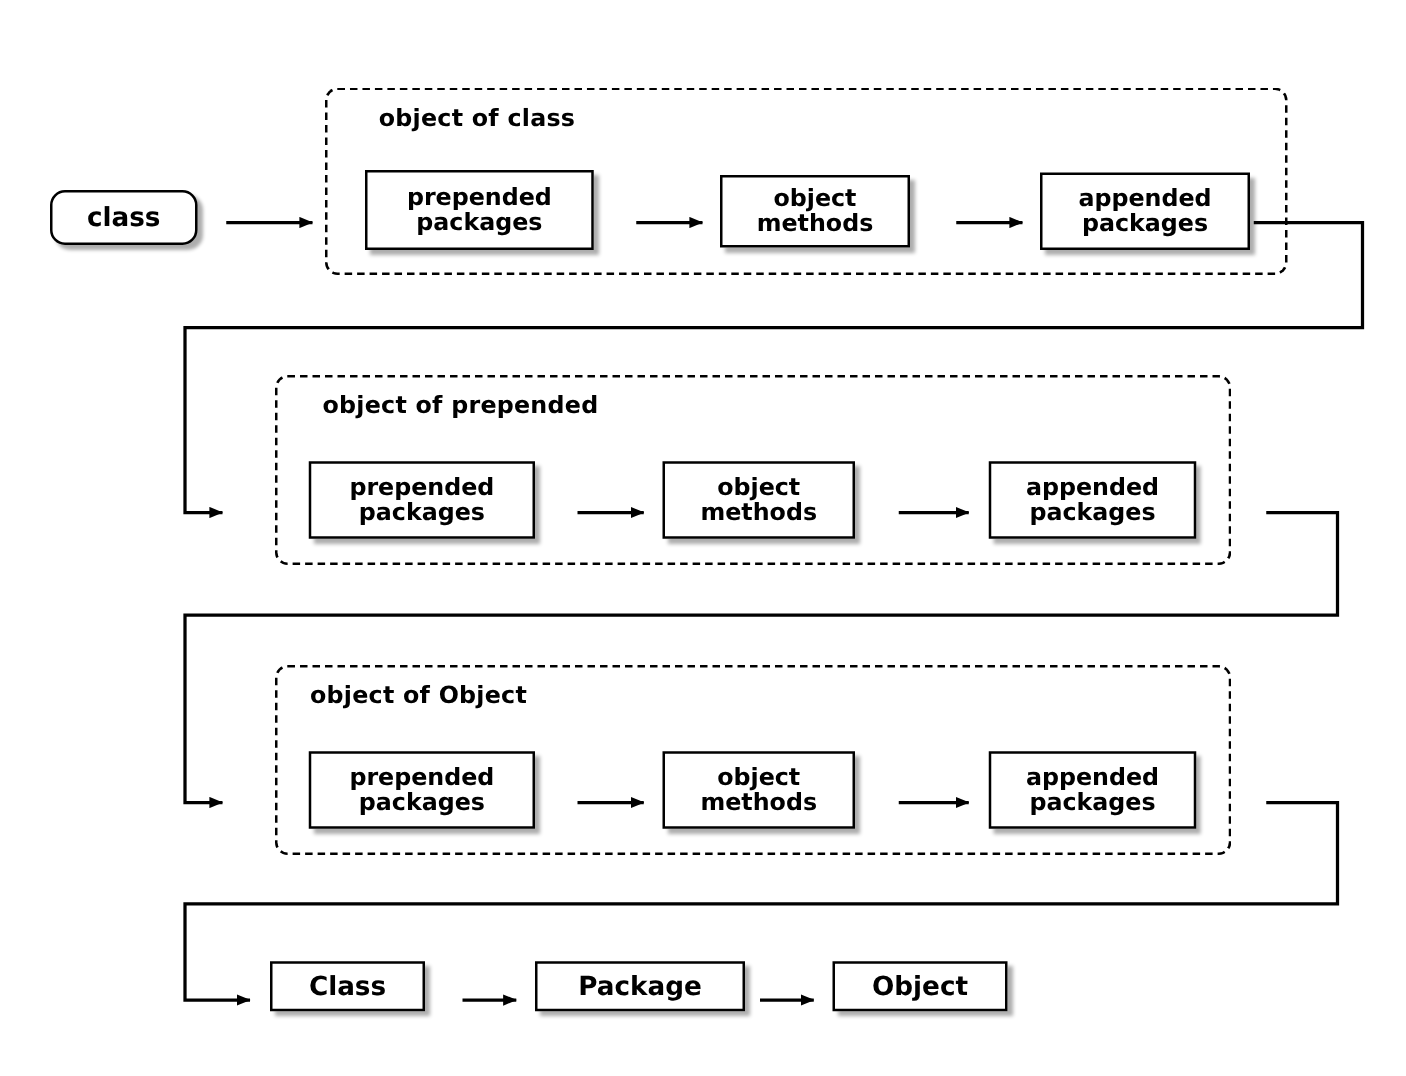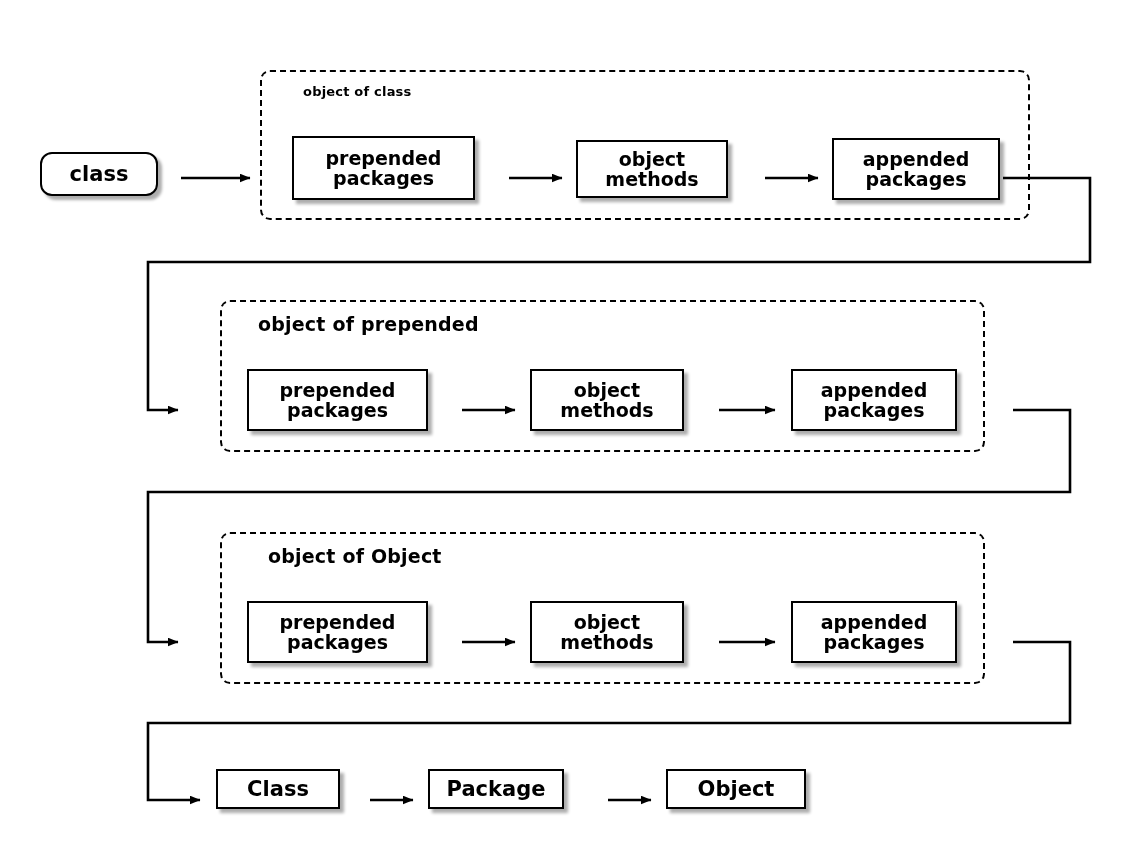--- a/index.html
+++ b/index.html
@@ -96,21 +96,21 @@
 
     <line x1="370" y1="800" x2="413" y2="800" stroke="#000000" stroke-width="2.6" marker-end="url(#arrow)"></line>
     <line x1="608" y1="800" x2="651" y2="800" stroke="#000000" stroke-width="2.6" marker-end="url(#arrow)"></line>
   </svg>
 
   <div class="node rounded single" style="left:40px; top:152px; width:118px; height:44px; font-size:21px;">
     <span class="lbl">class</span>
   </div>
 
   <div class="group-box" style="left:260px; top:70px; width:770px; height:150px;"></div>
-  <div class="group-title" style="left:303px; top:84px; font-size:13px;">object of class</div>
+  <div class="group-title" style="left:303px; top:84px; font-size:19px;">object of class</div>
 
   <div class="node" style="left:292px; top:136px; width:183px; height:64px; font-size:19px;">
     <span class="lbl">prepended
 packages</span>
   </div>
   <div class="node" style="left:576px; top:140px; width:152px; height:58px; font-size:19px;">
     <span class="lbl">object
 methods</span>
   </div>
   <div class="node" style="left:832px; top:138px; width:168px; height:62px; font-size:19px;">
@@ -128,38 +128,38 @@
   <div class="node" style="left:530px; top:369px; width:154px; height:62px; font-size:19px;">
     <span class="lbl">object
 methods</span>
   </div>
   <div class="node" style="left:791px; top:369px; width:166px; height:62px; font-size:19px;">
     <span class="lbl">appended
 packages</span>
   </div>
 
   <div class="group-box" style="left:220px; top:532px; width:765px; height:152px;"></div>
-  <div class="group-title" style="left:268px; top:545px; font-size:19px;">object of Object</div>
+  <div class="group-title" style="left:248px; top:545px; font-size:19px;">object of Object</div>
 
   <div class="node" style="left:247px; top:601px; width:181px; height:62px; font-size:19px;">
     <span class="lbl">prepended
 packages</span>
   </div>
   <div class="node" style="left:530px; top:601px; width:154px; height:62px; font-size:19px;">
     <span class="lbl">object
 methods</span>
   </div>
   <div class="node" style="left:791px; top:601px; width:166px; height:62px; font-size:19px;">
     <span class="lbl">appended
 packages</span>
   </div>
 
   <div class="node single" style="left:216px; top:769px; width:124px; height:40px; font-size:21px;">
     <span class="lbl">Class</span>
   </div>
-  <div class="node single" style="left:428px; top:769px; width:136px; height:40px; font-size:21px;">
+  <div class="node single" style="left:428px; top:769px; width:168px; height:40px; font-size:21px;">
     <span class="lbl">Package</span>
   </div>
   <div class="node single" style="left:666px; top:769px; width:140px; height:40px; font-size:21px;">
     <span class="lbl">Object</span>
   </div>
 
 </div>
 
 </body></html>

